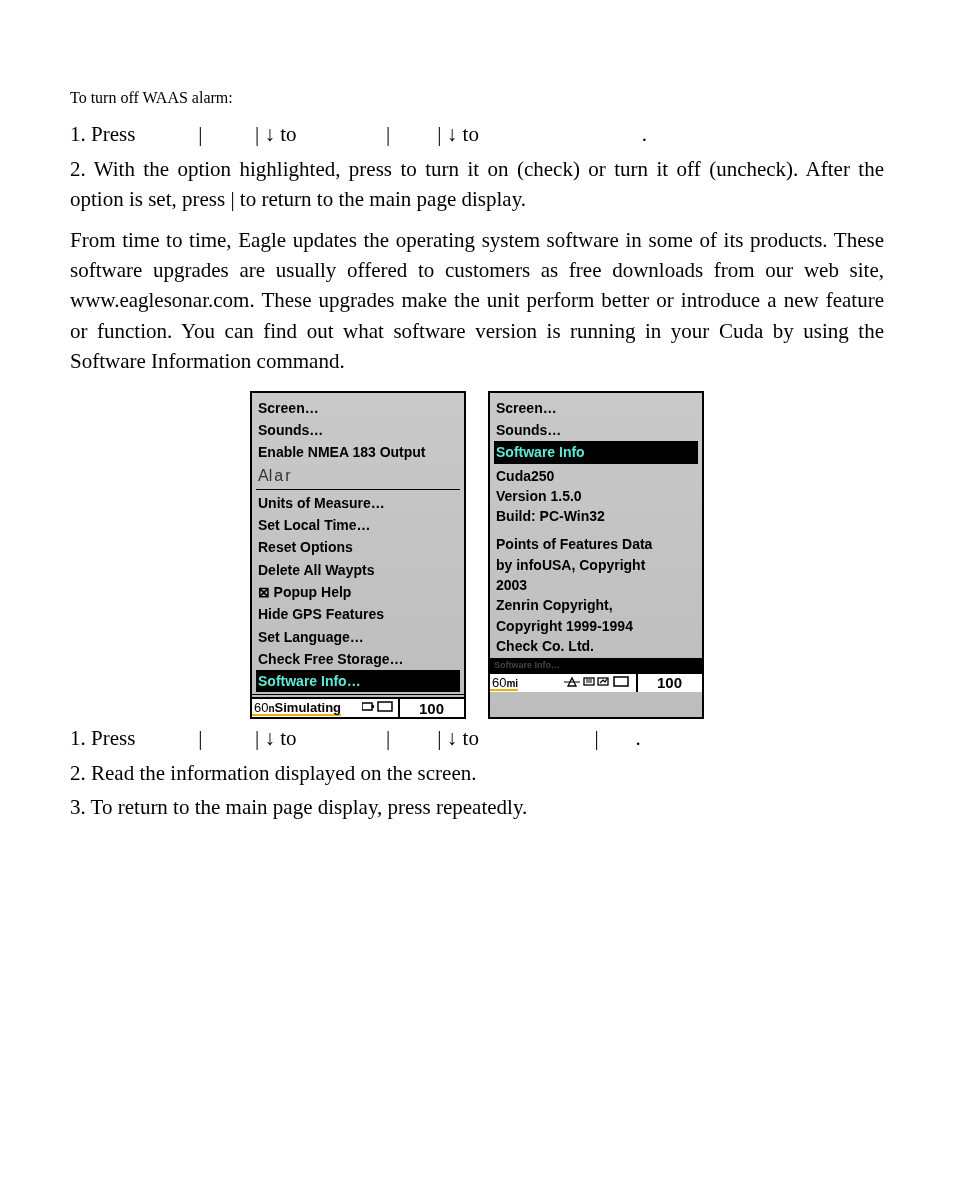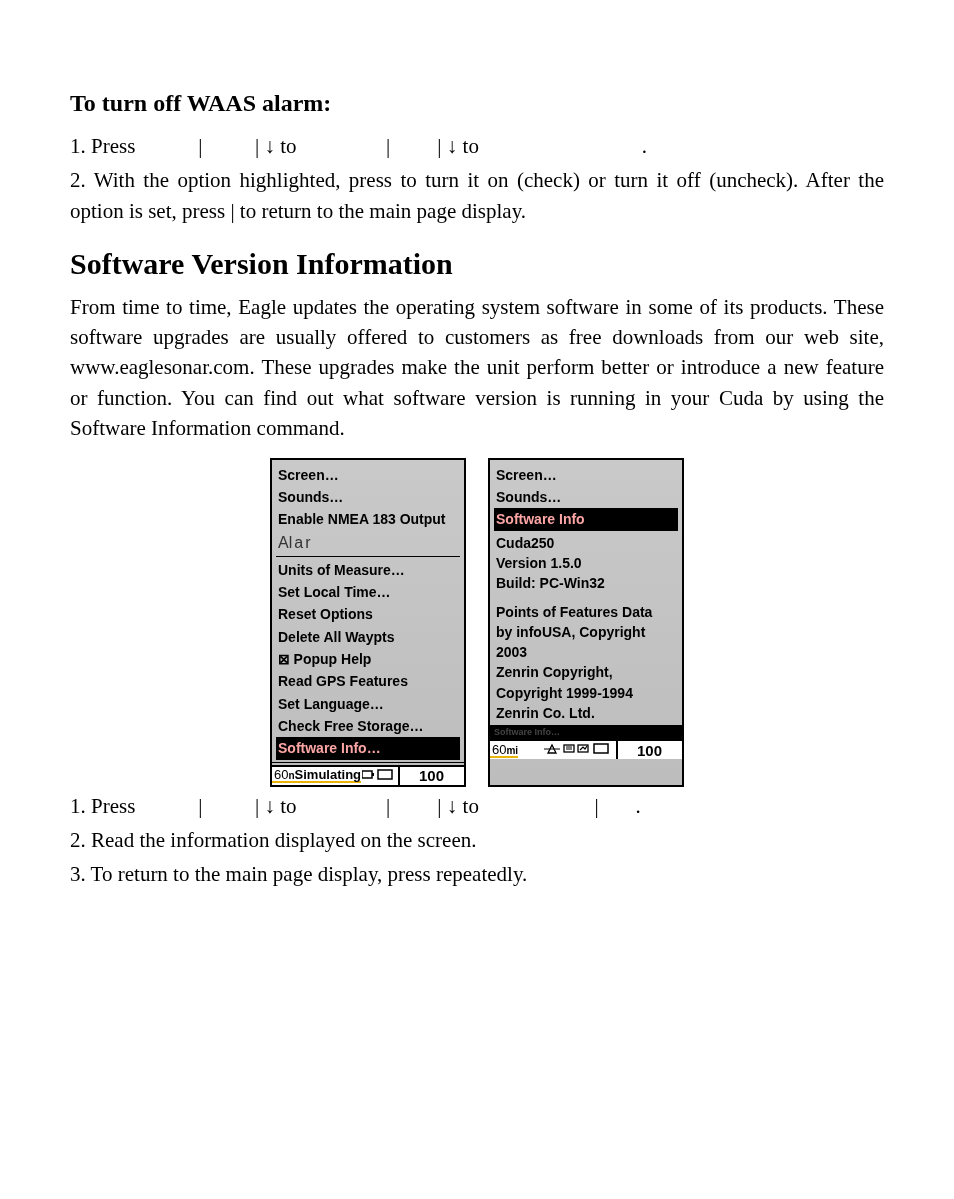--- a/index.html
+++ b/index.html
@@ -11,22 +11,22 @@
     width: 954px;
     min-height: 1199px;
     box-sizing: border-box;
     padding: 86px 70px 60px 70px;
     font-family: "Century Schoolbook", "New Century Schoolbook", Georgia, serif;
     color: #000;
     font-size: 21px;
     line-height: 1.45;
   }
   .h3-bold {
-    font-weight: bold;
-    font-size: 24px;
+    font-weight: normal;
+    font-size: 16px;
     margin: 0 0 10px 0;
   }
   .h2 {
     font-weight: bold;
     font-size: 30px;
     margin: 16px 0 6px 0;
   }
   .body-para {
     margin: 0 0 10px 0;
     text-align: justify;
@@ -47,41 +47,41 @@
   }
 
   
   .screens {
     display: flex;
     justify-content: center;
     gap: 22px;
     margin: 14px 0 4px 0;
   }
   .screen {
-    width: 196px;
+    width: 216px;
     border: 2px solid #000;
     background: linear-gradient(#c9c9c9, #bdbdbd);
     box-sizing: border-box;
     padding: 2px 0 0 0;
     font-family: Arial, Helvetica, sans-serif;
     color: #000;
   }
   .menu-list {
     padding: 2px 4px 0 4px;
   }
   .menu-item {
     font-weight: bold;
     font-size: 14px;
     padding: 1px 2px;
     white-space: nowrap;
     overflow: hidden;
   }
   .menu-item.selected {
     background: #000;
-    color: #fca5a5;
+    color: #5eead4;
   }
   .partial-above {
     border-top: 1px solid #000;
     margin-top: 2px;
     padding-top: 2px;
   }
   .divider {
     border-top: 1px solid #000;
     margin: 2px 0;
   }
@@ -167,39 +167,38 @@
     &nbsp;&nbsp;&nbsp;&nbsp;&nbsp;&nbsp;&nbsp;
     <span>|</span>
     <span class="arrow">↓</span>
     <span> to </span>
     &nbsp;&nbsp;&nbsp;&nbsp;&nbsp;&nbsp;&nbsp;&nbsp;&nbsp;&nbsp;&nbsp;&nbsp;&nbsp;&nbsp;&nbsp;&nbsp;&nbsp;&nbsp;&nbsp;&nbsp;&nbsp;&nbsp;&nbsp;&nbsp;&nbsp;&nbsp;&nbsp;&nbsp;&nbsp;
     <span>.</span>
   </p>
 
   <p class="body-para">2. With the option highlighted, press        to turn it on (check) or turn it off (uncheck). After the option is set, press       |        to return to the main page display.</p>
 
-  <p class="h2">Software Version Information</p>
 
   <p class="body-para">From time to time, Eagle updates the operating system software in some of its products. These software upgrades are usually offered to customers as free downloads from our web site, www.eaglesonar.com. These upgrades make the unit perform better or introduce a new feature or function. You can find out what software version is running in your Cuda by using the Software Information command.</p>
 
   <div class="screens">
 
     <div class="screen">
       <div class="menu-list">
         <div class="menu-item">Screen…</div>
         <div class="menu-item">Sounds…</div>
         <div class="menu-item">Enable NMEA 183 Output</div>
         <div class="cut-line">A<span style="letter-spacing:2px;">lar</span></div>
         <div class="partial-above"></div>
         <div class="menu-item">Units of Measure…</div>
         <div class="menu-item">Set Local Time…</div>
         <div class="menu-item">Reset Options</div>
         <div class="menu-item">Delete All Waypts</div>
         <div class="menu-item">⊠ Popup Help</div>
-        <div class="menu-item">Read GPS Features</div>
+        <div class="menu-item">Hide GPS Features</div>
         <div class="menu-item">Set Language…</div>
         <div class="menu-item">Check Free Storage…</div>
         <div class="menu-item selected">Software Info…</div>
       </div>
       <div class="divider"></div>
       <div class="statusbar">
         <span class="status-left">
           <span class="nm">60</span><span style="font-size:10px;">n</span><span>Simulating</span>
         </span>
         <span class="status-mid">
@@ -222,21 +221,21 @@
       <div class="info-block">
         <div class="info-line">Cuda250</div>
         <div class="info-line">Version 1.5.0</div>
         <div class="info-line">Build: PC-Win32</div>
         <div class="spacer-sm"></div>
         <div class="info-line">Points of Features Data</div>
         <div class="info-line">by infoUSA, Copyright</div>
         <div class="info-line">2003</div>
         <div class="info-line">Zenrin Copyright,</div>
         <div class="info-line">Copyright 1999-1994</div>
-        <div class="info-line">Zenrin Co. Ltd.</div>
+        <div class="info-line">Check Co. Ltd.</div>
       </div>
       <div style="background:#000;color:#444;font-size:9px;font-weight:bold;padding:0 4px;border-top:1px solid #000;">
         <span>Software Info…</span>
       </div>
       <div class="statusbar">
         <span class="status-left">
           <span class="nm">60</span><span style="font-size:10px;">mi</span>
         </span>
         <span class="status-mid">
           <svg width="70" height="14" viewBox="0 0 70 14">

